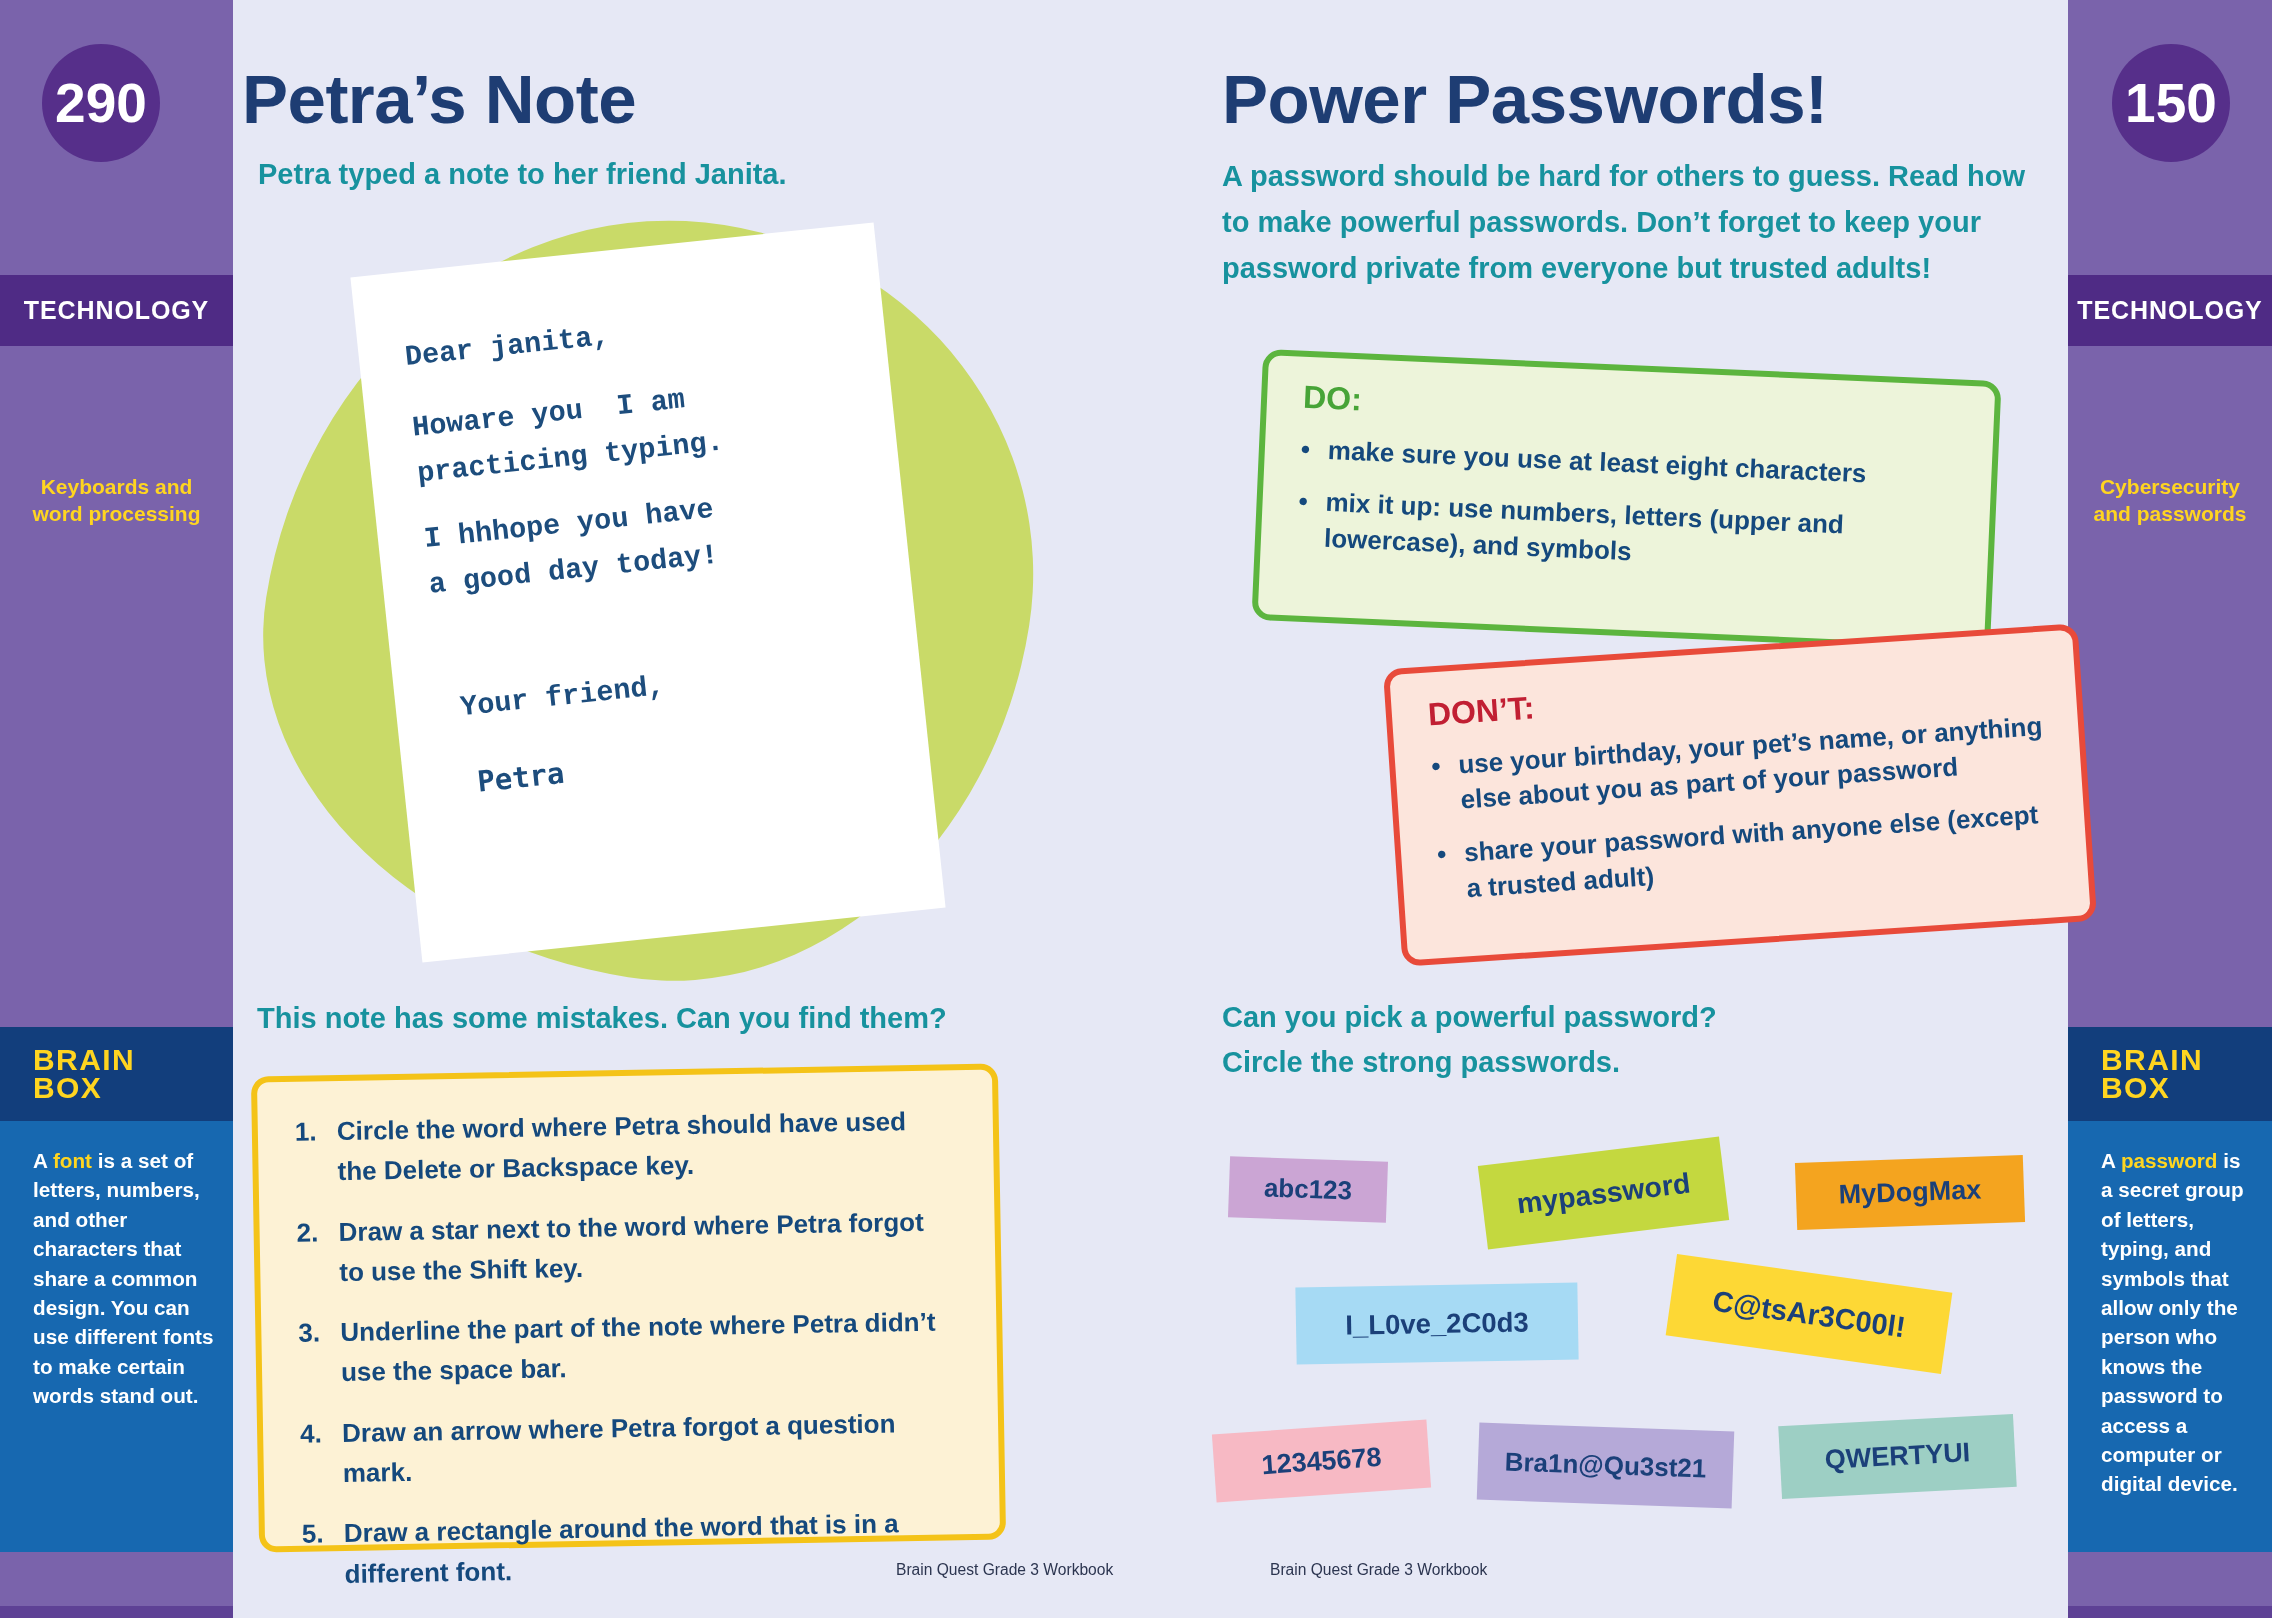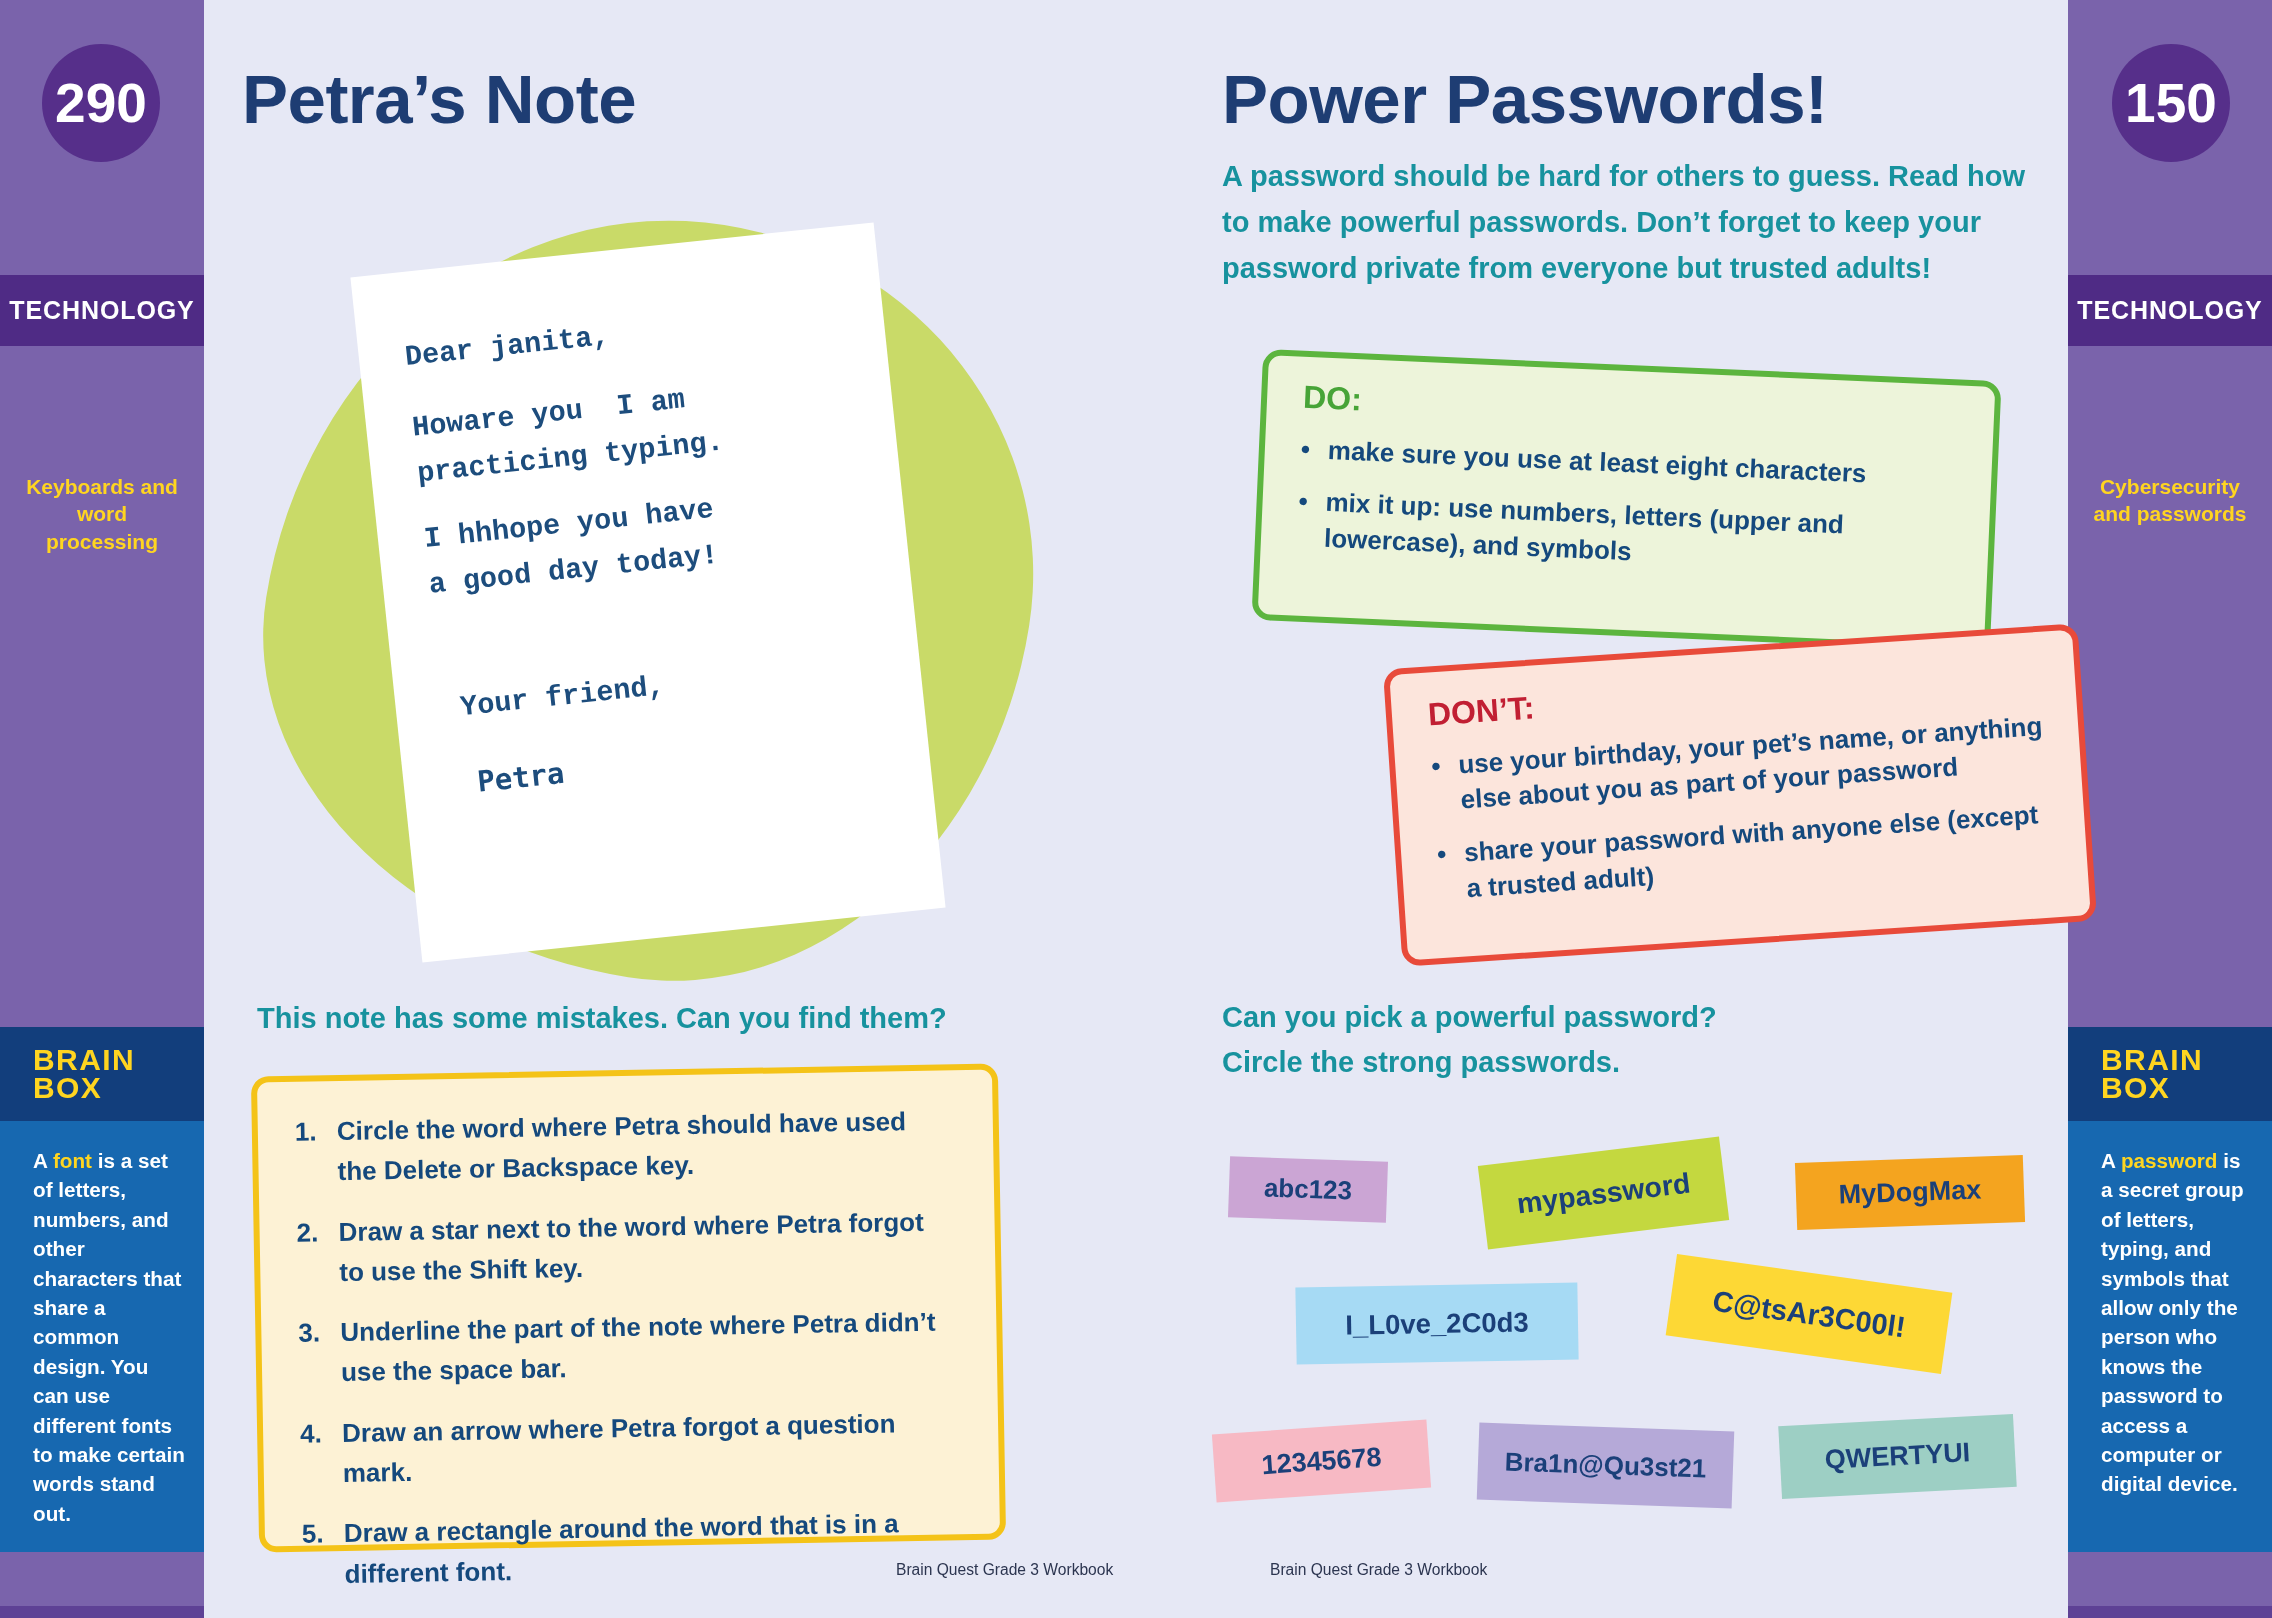--- a/index.html
+++ b/index.html
@@ -24,21 +24,21 @@
     --dont-head:#c11f33;
     --lime:#c9da68;
     --note-ink:#1d4d7d;
   }
   html,body{margin:0;padding:0;}
   body{font-family:"Liberation Sans",sans-serif;background:#fff;}
   .spread{position:relative;width:2273px;height:1618px;background:var(--bg);overflow:hidden;}
 
   
   .sidebar{position:absolute;top:0;height:1618px;background:var(--sidebar);z-index:1;}
-  .sidebar.left{left:0;width:204px;}
+  .sidebar.left{left:0;width:233px;}
   .sidebar.right{left:2068px;width:204px;}
   .section-band{position:absolute;left:0;top:275px;width:100%;height:71px;background:var(--sidebar-dark);
     display:flex;align-items:center;justify-content:center;}
   .section-band span{color:#fff;font-weight:bold;font-size:25px;letter-spacing:0.9px;}
   .page-circle{position:absolute;top:44px;width:118px;height:118px;border-radius:50%;background:var(--circle);
     display:flex;align-items:center;justify-content:center;}
   .sidebar.left .page-circle{left:42px;}
   .sidebar.right .page-circle{left:44px;}
   .page-circle span{color:#fff;font-weight:bold;font-size:55px;}
   .topic{position:absolute;left:0;top:473px;width:100%;text-align:center;color:var(--yellow);
@@ -107,20 +107,21 @@
   .footer{position:absolute;top:1561px;color:#2c3550;font-weight:normal;font-size:15.6px;}
   .footer.fl{left:896px;}
   .footer.fr{left:1270px;}
 </style>
 </head>
 <body>
 
 <div class="spread">
 
   <div class="page-title title-left">Petra’s Note</div>
+  <div class="teal-line subtitle-left">Petra typed a note to her friend Janita.</div>
 
   <div class="lime-blob"></div>
 
   <div class="note-paper">
     <p class="note-line nl-greeting">Dear janita,</p>
     <p class="note-line nl-2">Howare you  I am</p>
     <p class="note-line nl-3">practicing typing.</p>
     <p class="note-line nl-4">I hhhope you have</p>
     <p class="note-line nl-5">a good day today!</p>
     <p class="note-line nl-closing">Your friend,</p>

